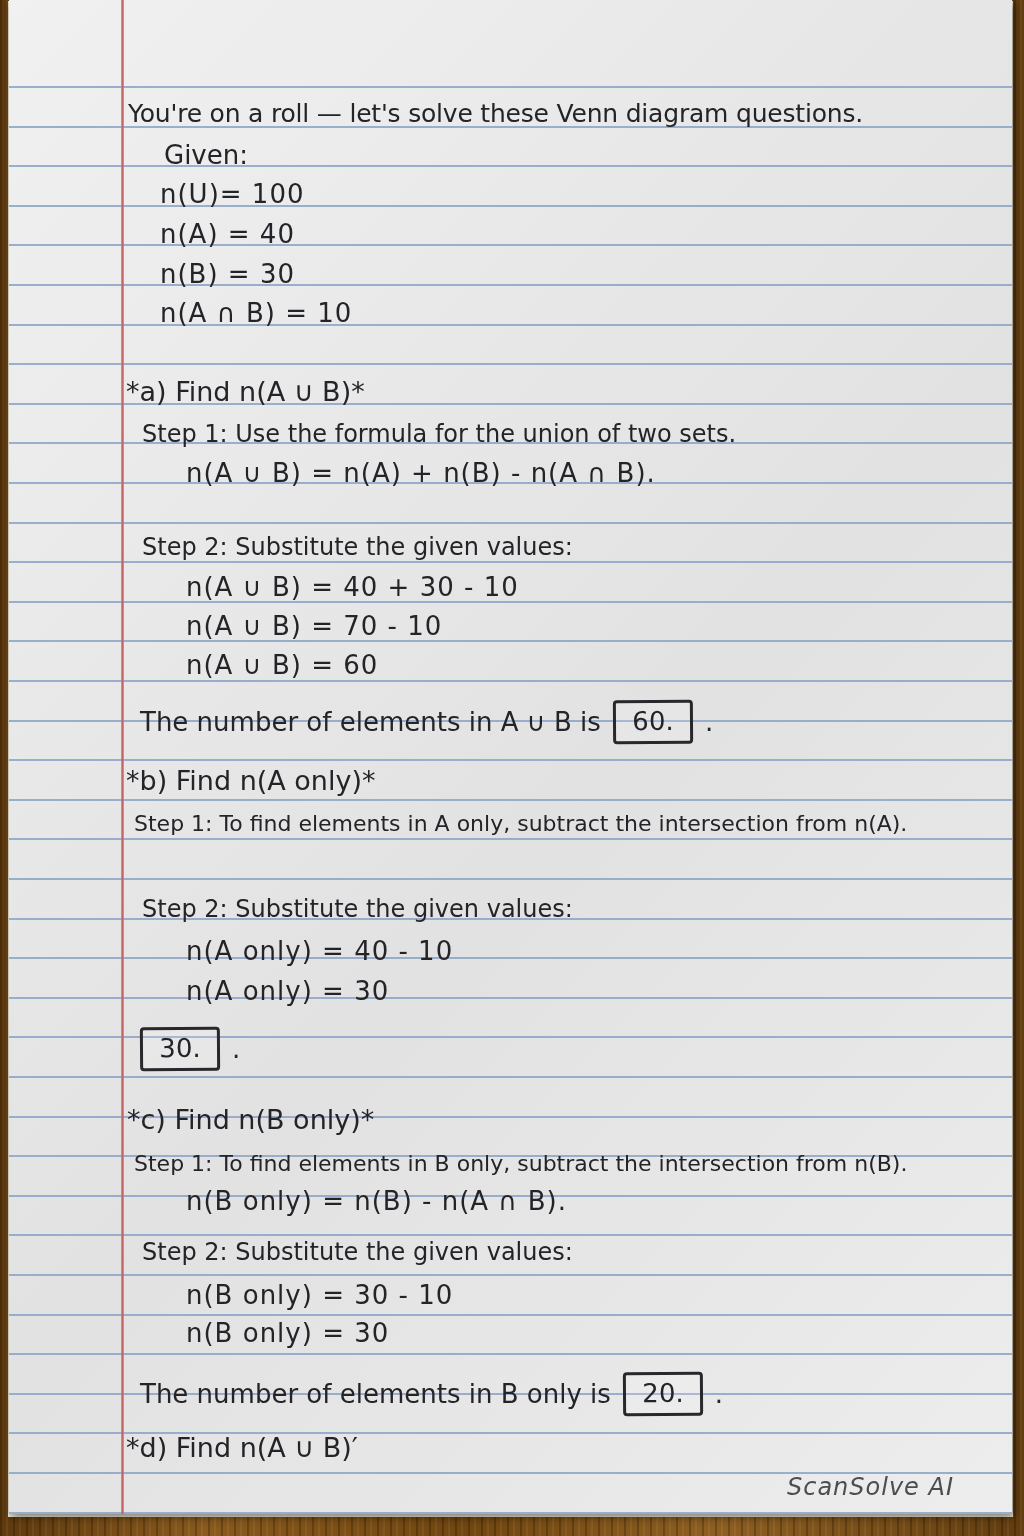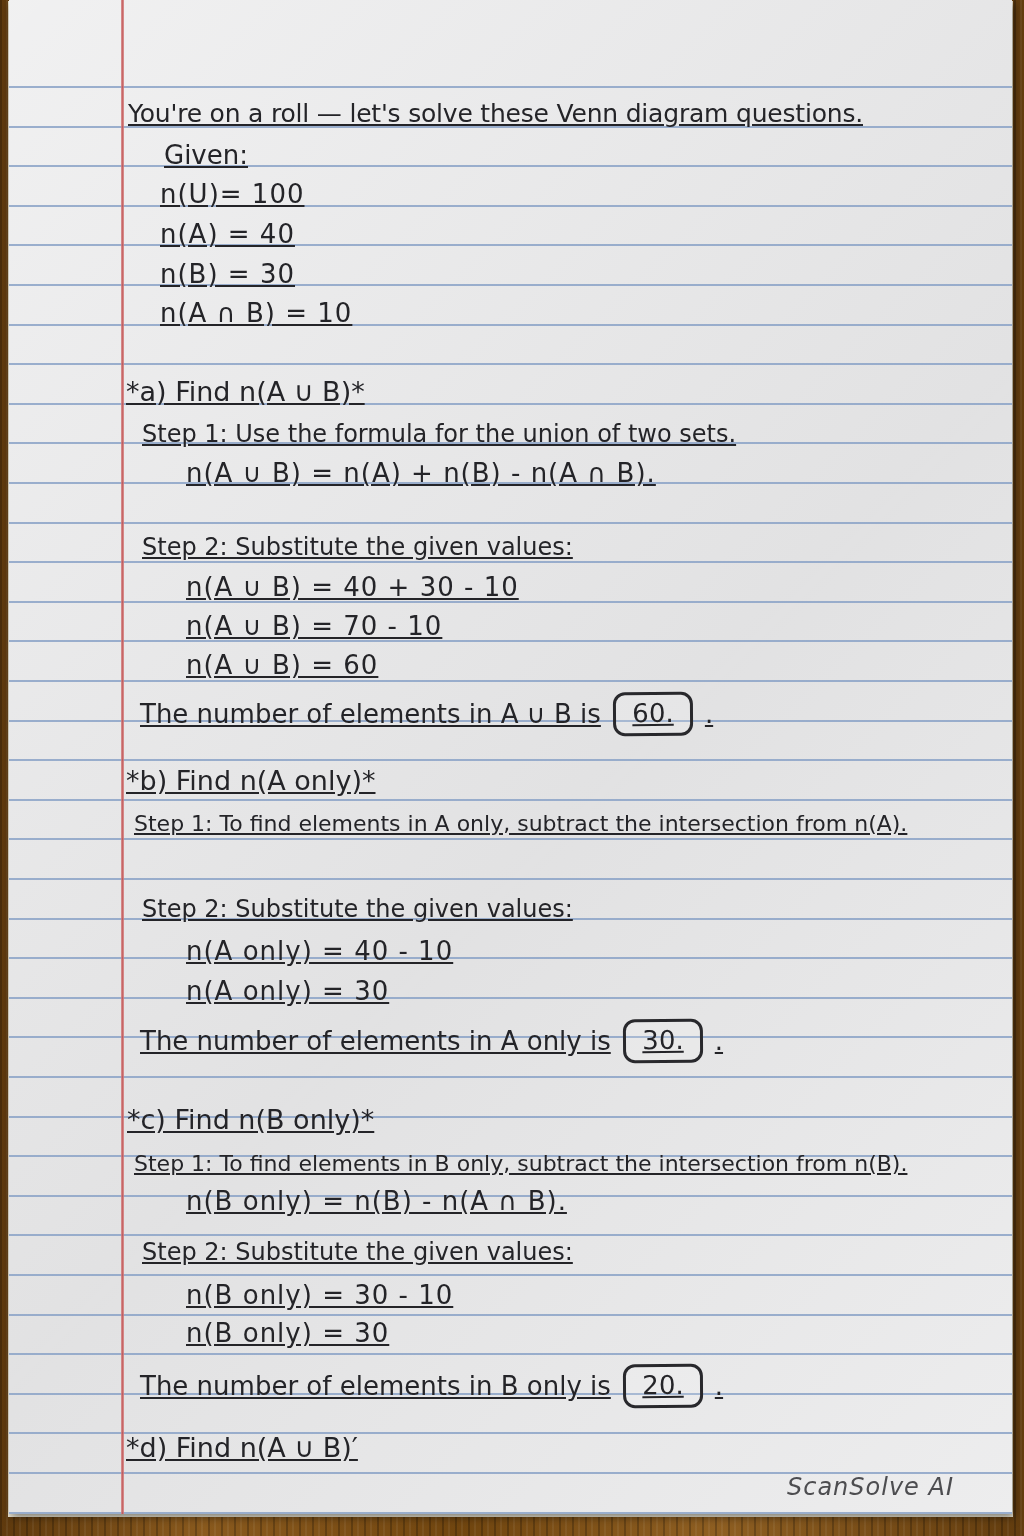--- a/index.html
+++ b/index.html
@@ -22,34 +22,34 @@
     background-image:repeating-linear-gradient(to bottom, rgba(139,163,199,.85) 0 2px, rgba(0,0,0,0) 2px 39.6px);
     pointer-events:none;
   }
   .margin-line{
     position:absolute;top:0;bottom:0;left:112px;width:3px;
     background:linear-gradient(90deg,#d88a8a,#c14f4f,#d88a8a);
     opacity:.85;
   }
   .line{
     position:absolute;height:34px;display:flex;align-items:center;
-    white-space:nowrap;color:#242428;text-decoration:underline;
+    white-space:nowrap;color:#242428;
   }
   .t-intro{font-size:25px;letter-spacing:-0.2px;}
   .t-label{font-size:26px;margin-left:33px;}
   .t-head{font-size:27px;}
   .t-step{font-size:24px;margin-left:8px;}
   .t-step-long{font-size:22px;}
   .t-math{font-size:26px;letter-spacing:1px;}
-  .t-answer{font-size:26px;}
+  .t-answer{font-size:26px;margin-top:8px;}
   .answer{height:48px;gap:12px;}
   .ans-box{
     display:inline-flex;align-items:center;justify-content:center;
     min-width:52px;padding:3px 11px 5px;
-    border:3px solid #28282c;border-radius:12px;
+    border:3px solid #28282c;border-radius:4px;
     font-size:26px;color:#242428;background:rgba(255,255,255,.15);
     transform:rotate(-.4deg);
   }
   .watermark{
     position:absolute;right:58px;top:1470px;height:34px;display:flex;align-items:center;
     font-size:24px;color:#4d4d50;font-style:italic;letter-spacing:1px;
   }
 </style>
 </head>
 <body>
@@ -78,21 +78,20 @@
     <span class="ans-box">60.</span>
     <span>.</span>
   </div>
 
   <div class="line t-head" style="top:763px;left:117px">*b) Find n(A only)*</div>
   <div class="line t-step-long" style="top:806px;left:125px">Step 1: To find elements in A only, subtract the intersection from n(A).</div>
   <div class="line t-step" style="top:892px;left:125px">Step 2: Substitute the given values:</div>
   <div class="line t-math" style="top:934px;left:177px">n(A only) = 40 - 10</div>
   <div class="line t-math" style="top:974px;left:177px">n(A only) = 30</div>
   <div class="line answer t-answer" style="top:1017px;left:131px">
-    <span>The number of elements in A only is</span>
     <span class="ans-box">30.</span>
     <span>.</span>
   </div>
 
   <div class="line t-head" style="top:1102px;left:118px">*c) Find n(B only)*</div>
   <div class="line t-step-long" style="top:1146px;left:125px">Step 1: To find elements in B only, subtract the intersection from n(B).</div>
   <div class="line t-math" style="top:1184px;left:177px">n(B only) = n(B) - n(A ∩ B).</div>
   <div class="line t-step" style="top:1235px;left:125px">Step 2: Substitute the given values:</div>
   <div class="line t-math" style="top:1278px;left:177px">n(B only) = 30 - 10</div>
   <div class="line t-math" style="top:1316px;left:177px">n(B only) = 30</div>

